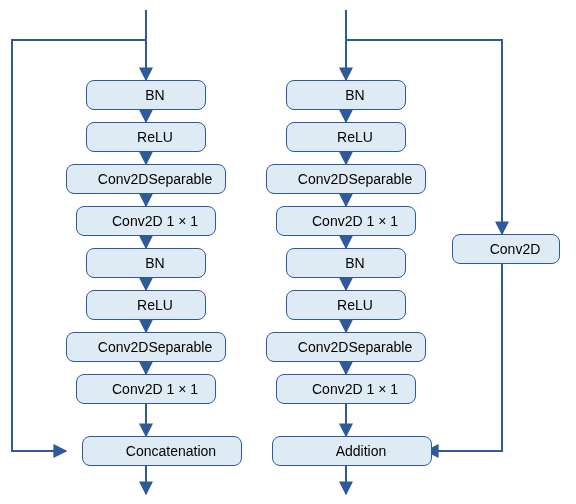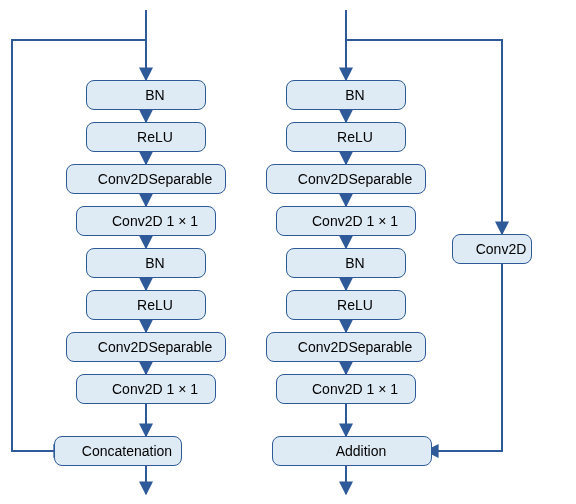--- a/index.html
+++ b/index.html
@@ -87,21 +87,21 @@
   </div>
 <div class="box" style="left:86px;top:290px;width:120px;height:30px">
     <span>ReLU</span>
   </div>
 <div class="box" style="left:66px;top:332px;width:160px;height:30px">
     <span>Conv2DSeparable</span>
   </div>
 <div class="box" style="left:76px;top:374px;width:140px;height:30px">
     <span>Conv2D 1 × 1</span>
   </div>
-<div class="box" style="left:54px;top:436px;width:128px;height:30px">
+<div class="box" style="left:82px;top:436px;width:160px;height:30px">
     <span>Concatenation</span>
   </div>
 
 <div class="box" style="left:286px;top:80px;width:120px;height:30px">
     <span>BN</span>
   </div>
 <div class="box" style="left:286px;top:122px;width:120px;height:30px">
     <span>ReLU</span>
   </div>
 <div class="box" style="left:266px;top:164px;width:160px;height:30px">
@@ -119,15 +119,15 @@
 <div class="box" style="left:266px;top:332px;width:160px;height:30px">
     <span>Conv2DSeparable</span>
   </div>
 <div class="box" style="left:276px;top:374px;width:140px;height:30px">
     <span>Conv2D 1 × 1</span>
   </div>
 <div class="box" style="left:272px;top:436px;width:160px;height:30px">
     <span>Addition</span>
   </div>
 
-<div class="box" style="left:452px;top:234px;width:80px;height:30px">
+<div class="box" style="left:452px;top:234px;width:108px;height:30px">
     <span>Conv2D</span>
   </div>
 
 </body></html>

